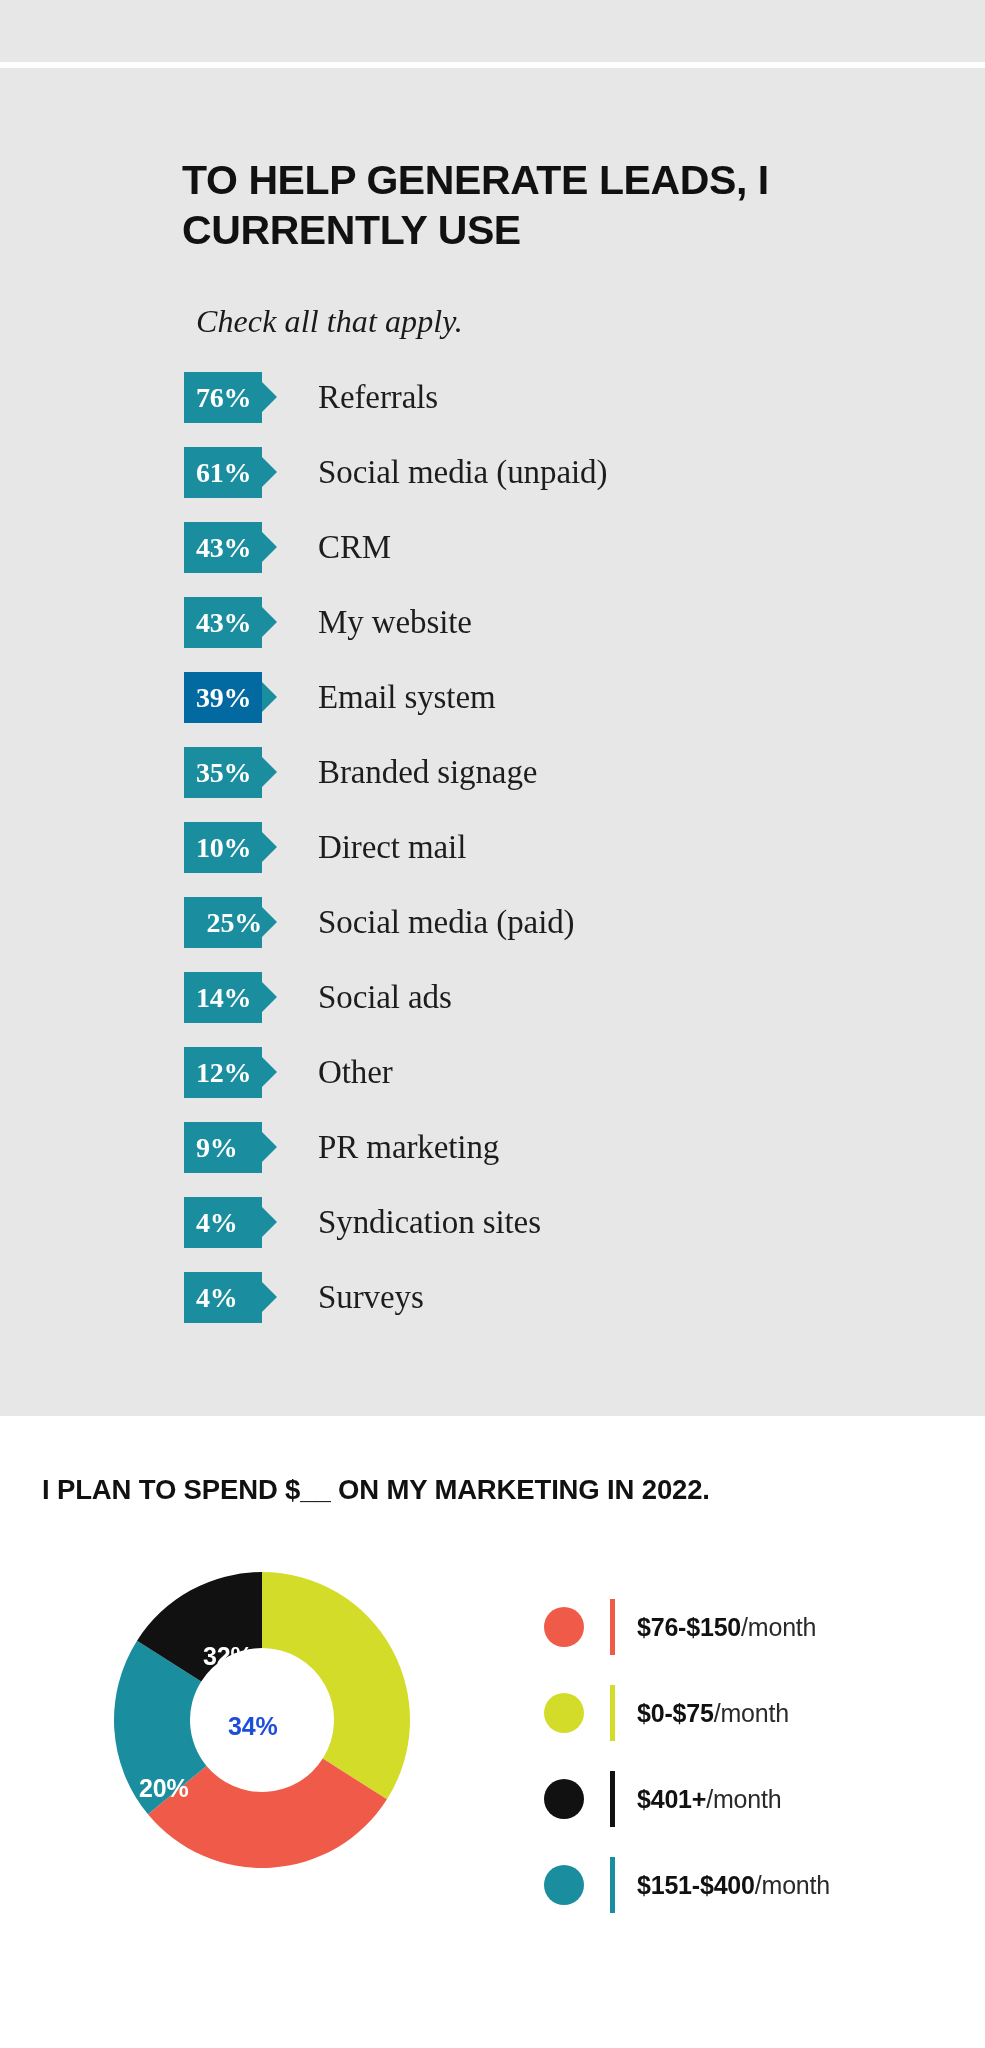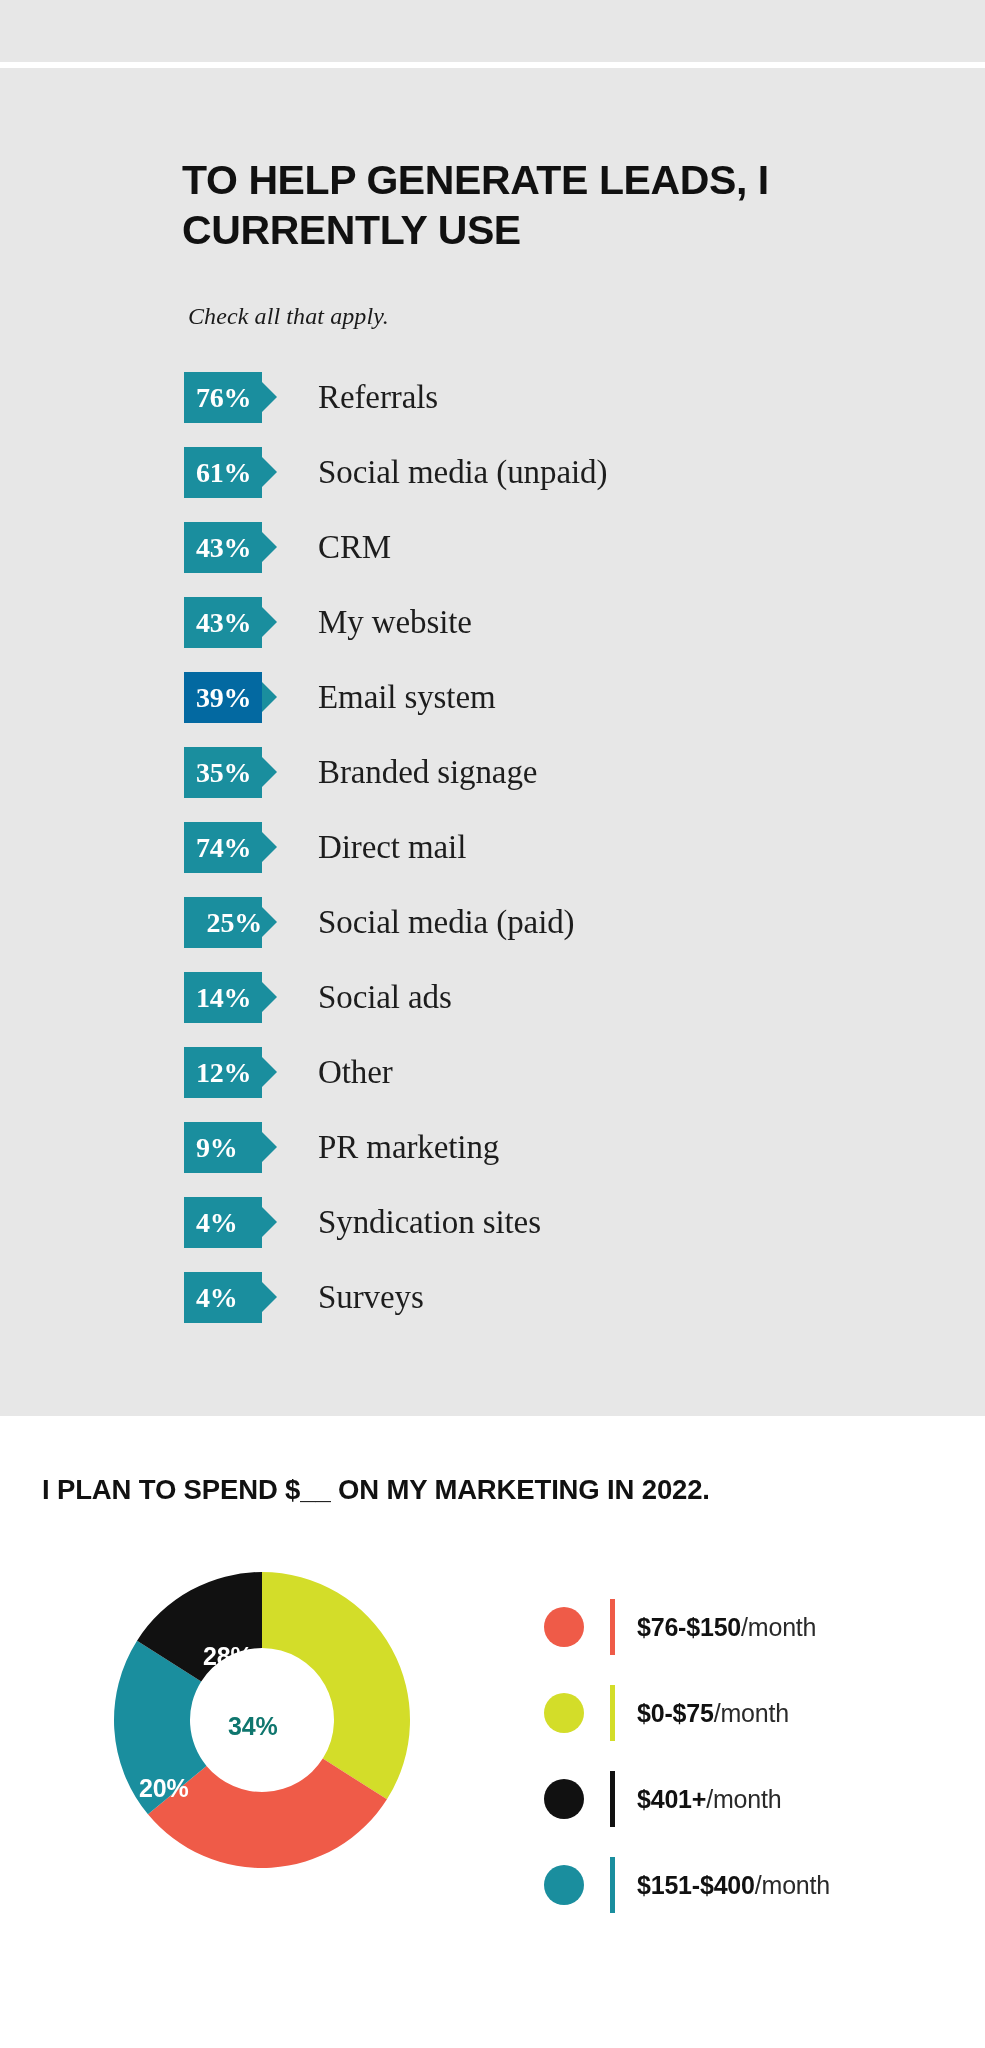--- a/index.html
+++ b/index.html
@@ -29,24 +29,24 @@
     position:absolute; left:182px; top:155px;
     width:660px;
     font-size:41px;
     font-weight:bold;
     line-height:1.22;
     letter-spacing:-0.4px;
     color:#111111;
     text-transform:uppercase;
   }
   .subhead {
-    position:absolute; left:188px; top:303px;
+    position:absolute; left:196px; top:303px;
     font-family:"Liberation Serif", serif;
     font-style:italic;
-    font-size:24px;
+    font-size:32px;
     color:#1a1a1a;
     letter-spacing:0.1px;
   }
 
   
   .bars { position:absolute; left:184px; top:369px; width:740px; }
   .bar-row {
     position:relative;
     height:57px;
     margin-bottom:18px;
@@ -108,21 +108,21 @@
 
   .donut-wrap { position:absolute; left:112px; top:154px; width:300px; height:300px; }
   .donut-wrap svg { display:block; }
   .slice-label {
     position:absolute;
     font-size:25px;
     font-weight:bold;
     letter-spacing:-0.2px;
     line-height:1;
   }
-  .lbl-34 { left:228px; top:1714px; color:#0f766e; }
+  .lbl-34 { left:228px; top:1714px; color:#1d4ed8; }
   .lbl-30 { left:260px; top:1868px; color:#ffffff; }
   .lbl-20 { left:139px; top:1776px; color:#ffffff; }
   .lbl-16 { left:203px; top:1644px; color:#ffffff; }
 
   
   .legend { position:absolute; left:544px; top:1595px; width:420px; }
   .legend-row {
     display:flex;
     align-items:center;
     height:64px;
@@ -190,21 +190,21 @@
         <div class="bar-label">Email system</div>
       </div>
       <div class="bar-row">
         <div class="badge" style="background: rgb(26, 142, 158);">
           <span class="pct">35%</span>
         </div>
         <div class="bar-label">Branded signage</div>
       </div>
       <div class="bar-row">
         <div class="badge" style="background: rgb(26, 142, 158);">
-          <span class="pct">74%</span>
+          <span class="pct">10%</span>
         </div>
         <div class="bar-label">Direct mail</div>
       </div>
       <div class="bar-row">
         <div class="badge" style="background: rgb(26, 142, 158); justify-content: flex-end;">
           <span class="pct">25%</span>
         </div>
         <div class="bar-label">Social media (paid)</div>
       </div>
       <div class="bar-row">
@@ -247,21 +247,21 @@
           <path d="M 274.9605329742982 229.30236565689154 A 148 148 0 0 1 35.96404006918317 244.33875048280606 L 94.52304652014317 195.89452726190564 A 72 72 0 0 0 210.79161063614507 188.57952923848777 Z" fill="#ef5b48"></path>
           <path d="M 35.96404006918317 244.33875048280606 A 148 148 0 0 1 25.039467025701725 70.69763434310858 L 89.20838936385489 111.42047076151228 A 72 72 0 0 0 94.52304652014317 195.89452726190564 Z" fill="#1a8e9e"></path>
           <path d="M 25.039467025701725 70.69763434310858 A 148 148 0 0 1 149.99999999999997 2 L 150 78 A 72 72 0 0 0 89.20838936385489 111.42047076151228 Z" fill="#111111"></path>
         </svg>
     </div>
   </div>
 
   <div class="slice-label lbl-34">34%</div>
   <div class="slice-label lbl-30">30%</div>
   <div class="slice-label lbl-20">20%</div>
-  <div class="slice-label lbl-16">28%</div>
+  <div class="slice-label lbl-16">32%</div>
 
   <div class="legend" id="legend-list">
       <div class="legend-row">
         <span class="legend-dot" style="background: rgb(239, 91, 72);"></span>
         <span class="legend-bar" style="background: rgb(239, 91, 72);"></span>
         <span class="legend-text"><span class="rng">$76-$150</span><span class="per">/month</span></span>
       </div>
       <div class="legend-row">
         <span class="legend-dot" style="background: rgb(211, 221, 41);"></span>
         <span class="legend-bar" style="background: rgb(211, 221, 41);"></span>

